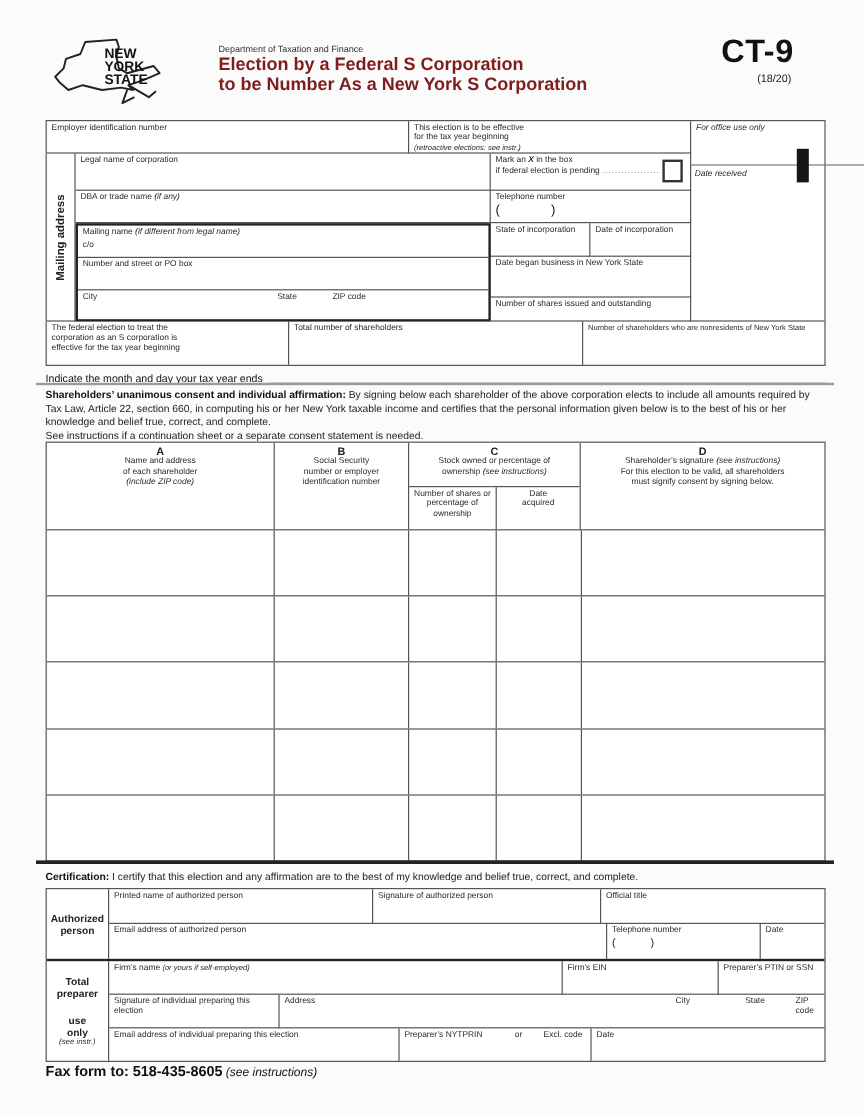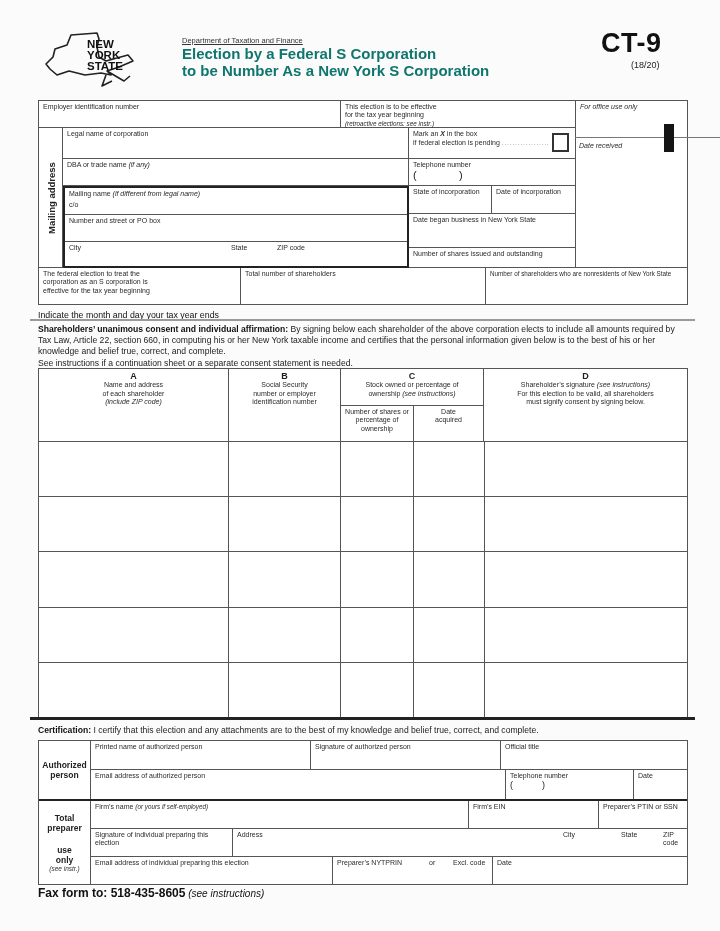--- a/index.html
+++ b/index.html
@@ -13,21 +13,21 @@
   .bR{border-right:1px solid #555;}
   .bB{border-bottom:1px solid #555;}
   .lbl{display:block;font-size:7px;line-height:8.4px;color:#2a2a2a;padding:2px 2px 0 4px;}
   .it{font-style:italic;}
   .sm{font-size:6.3px;}
   .ctr{text-align:center;}
   .pre{white-space:pre;}
 
   
   .dept{font-size:7.5px;color:#333;}
-  .title{font-size:15px;font-weight:bold;line-height:17px;color:#0f766e;}
+  .title{font-size:15px;font-weight:bold;line-height:17px;color:#7f1d1d;}
   .formno{font-size:27px;font-weight:bold;color:#111;letter-spacing:0.5px;}
   .rev{font-size:9px;color:#222;}
 
   
   #topbox{left:38px;top:100px;width:650px;height:205px;border:1px solid #555;background:#fff;}
   .thickbox{border:2px solid #222;}
   .vlabel{overflow:hidden;}
   .vlabel span{position:absolute;left:50%;top:50%;transform:translate(-50%,-50%) rotate(-90deg);
     white-space:nowrap;font-weight:bold;font-size:9.5px;color:#222;}
 
@@ -71,21 +71,21 @@
 </head>
 <body>
 
 <svg class="abs" style="left:40px;top:26px;" width="118" height="64" viewBox="0 0 118 64">
   <path d="M6 38 L13 31 L15 23 L27 19 L31 9 L57 7 L59 13 L57 21 L59 31 L66 35 L88 29 L93 35 L79 41 L67 45 L71 49 L61 47 L45 49 L29 45 L17 49 L10 43 Z M67 45 L84 55 L90 50 M66 49 L62 60 L72 55" fill="none" stroke="#222" stroke-width="1.6" stroke-linejoin="round"></path>
   <text x="47" y="22" font-size="11.5" font-weight="bold" fill="#111" font-family="Liberation Sans, sans-serif">NEW</text>
   <text x="47" y="33" font-size="11.5" font-weight="bold" fill="#111" font-family="Liberation Sans, sans-serif">YORK</text>
   <text x="47" y="44" font-size="11.5" font-weight="bold" fill="#111" font-family="Liberation Sans, sans-serif">STATE</text>
 </svg>
 
-<div class="abs dept" style="left:182px;top:36px;text-decoration:underline;">Department of Taxation and Finance</div>
+<div class="abs dept" style="left:182px;top:36px;">Department of Taxation and Finance</div>
 <div class="abs title" style="left:182px;top:45px;">Election by a Federal S Corporation</div>
 <div class="abs title" style="left:182px;top:62px;">to be Number As a New York S Corporation</div>
 <div class="abs formno" style="left:601px;top:28px;">CT-9</div>
 <div class="abs rev" style="left:631px;top:60px;">(18/20)</div>
 
 <div class="abs" id="topbox">
 
   <div class="cell bR bB" style="left:0;top:0;width:302px;height:27px;">
     <span class="lbl">Employer identification number</span>
   </div>
@@ -257,21 +257,21 @@
       <div class="tcB"></div>
       <div class="tcC1"></div>
       <div class="tcC2"></div>
       <div class="tcD"></div>
   </div>
 </div>
 
 <div class="abs rule-dark" style="left:30px;top:717px;width:665px;height:3px;"></div>
 
 <div class="abs para" style="left:38px;top:725px;width:652px;">
-  <b>Certification:</b><span> I certify that this election and any attachments are to the best of my knowledge and belief true, correct, and complete.</span>
+  <b>Certification:</b><span> I certify that this election and any affirmation are to the best of my knowledge and belief true, correct, and complete.</span>
 </div>
 
 <div id="certtable" class="abs">
 
   <div class="cell bR" style="left:0;top:0;width:52px;height:58px;display:flex;align-items:center;justify-content:center;">
     <div>
       <span class="blklbl" style="display:block;">Authorized</span>
       <span class="blklbl" style="display:block;">person</span>
     </div>
   </div>

